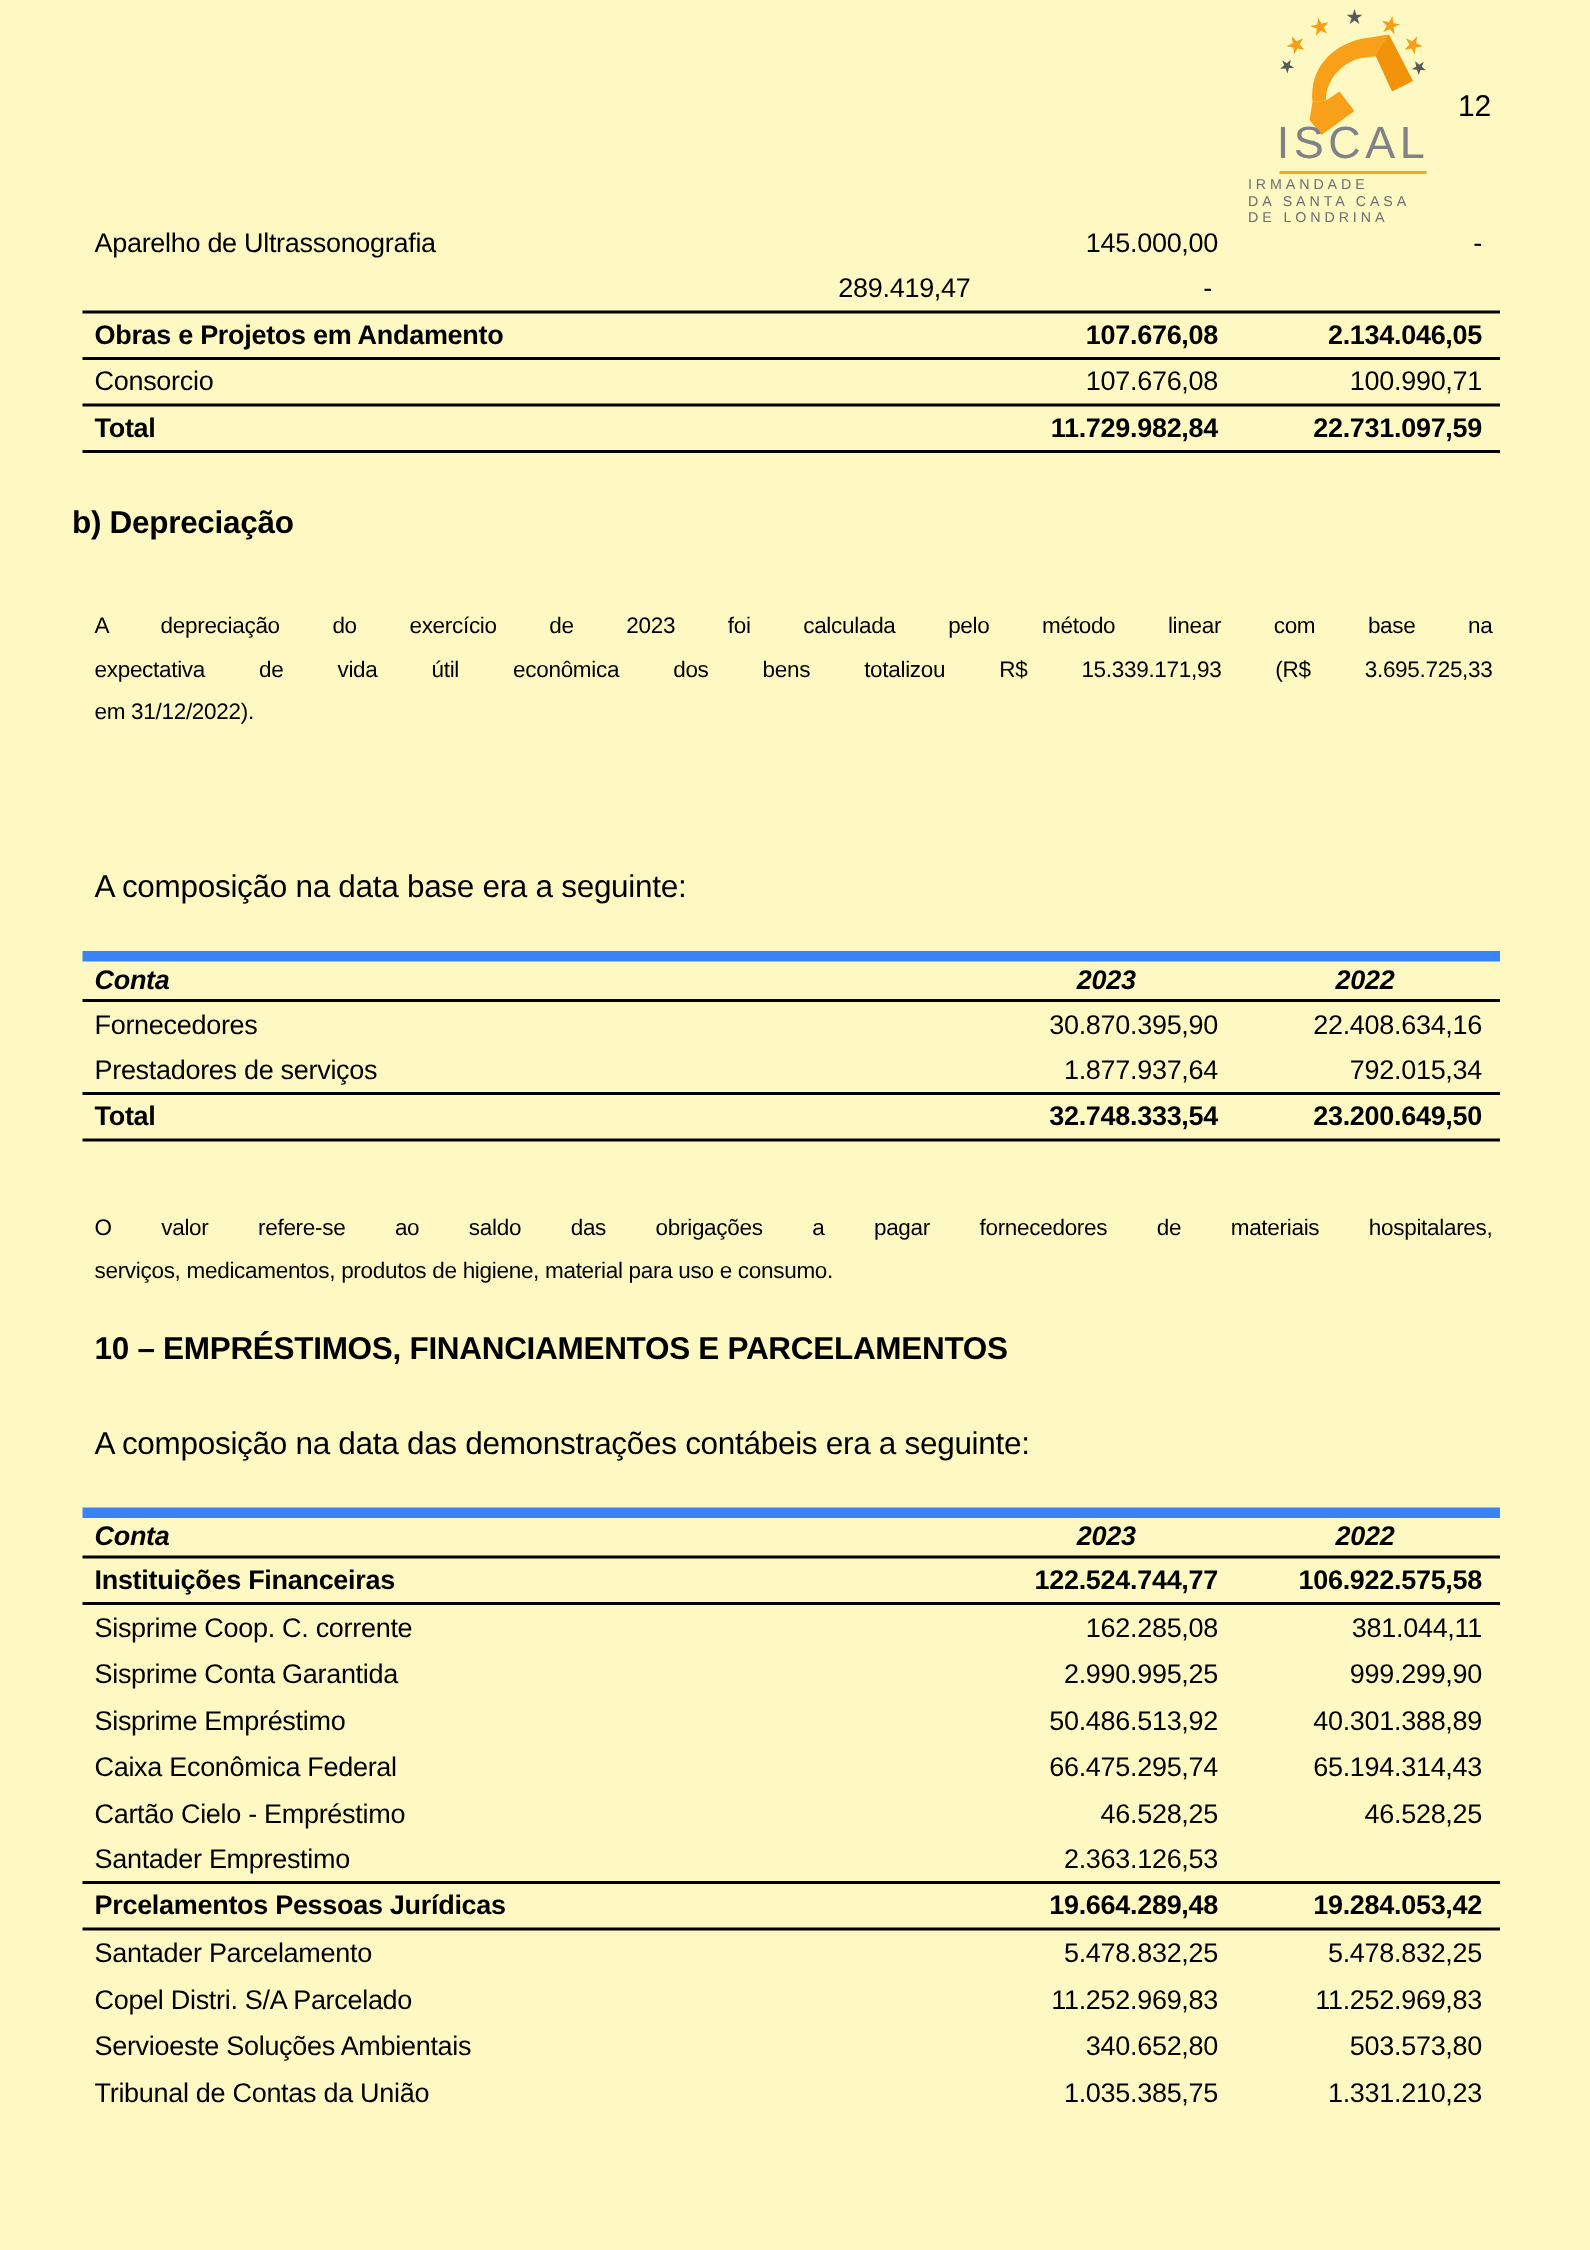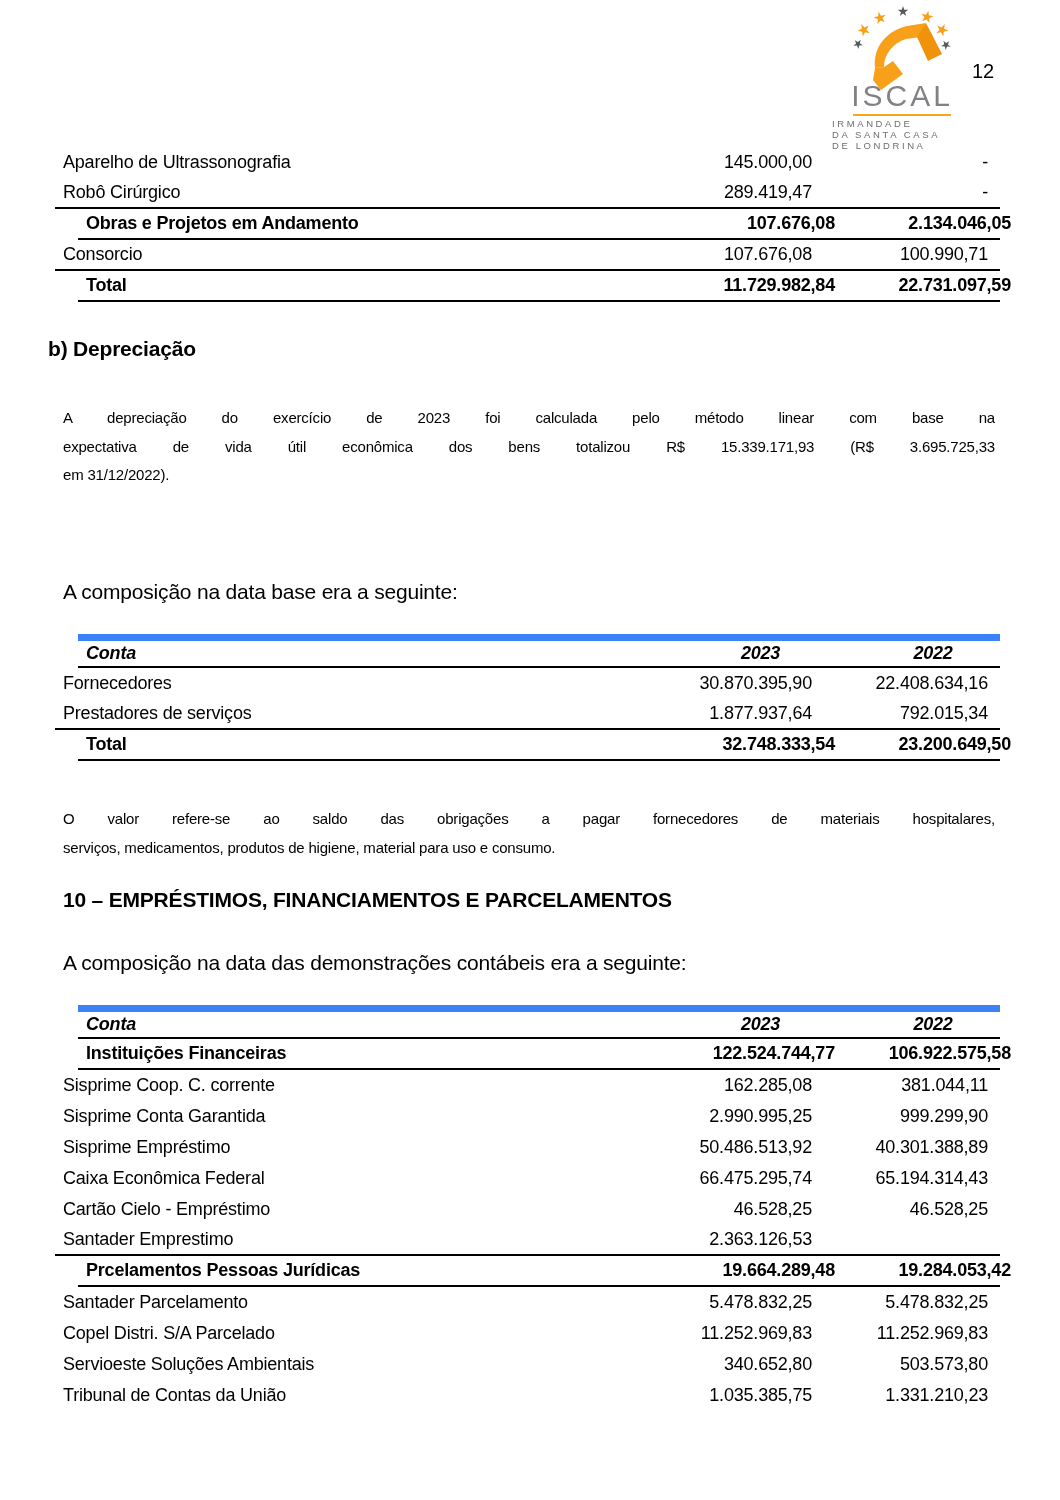--- a/index.html
+++ b/index.html
@@ -1,30 +1,30 @@
 <!DOCTYPE html>
 <html><head>
 <meta charset="utf-8">
 <style>
   html,body { margin:0; padding:0; background:#e8e8e8; }
   .page {
-    position:relative; width:1060px; height:1500px; background:#ffffff;
+    position:relative; width:1060px; height:1500px; background:#fef9c3;
     font-family:"Liberation Sans", sans-serif; color:#000;
     overflow:hidden; letter-spacing:-0.2px; margin:0 auto;
   }
 
   
   .tbl { position:absolute; left:55px; width:945px; }
   .trow {
     display:grid; grid-template-columns:600px 165px 180px;
     height:31px; align-items:center; box-sizing:border-box;
     font-size:18px; line-height:27px;
   }
   .trow.hdr { height:34px; }
-  .trow.bold { font-weight:bold;margin-left:23px; }
+  .trow.bold { font-weight:bold; }
   .trow.bb { border-bottom:2px solid #000; }
   .trow.bt { border-top:7px solid #3b82f6;font-style:italic; }
   .trow span { display:block; white-space:nowrap; overflow:hidden; }
   .c1 { padding-left:8px; }
   .c2 { text-align:right; padding-right:8px; }
   .c3 { text-align:right; padding-right:12px; }
   .hdr .c2, .hdr .c3 { text-align:center; padding:0; }
 
   
   .heading { position:absolute; font-size:21px; font-weight:bold; white-space:nowrap; }
@@ -80,21 +80,20 @@
 
   <div class="page-num">12</div>
 
   <div class="tbl" style="top:147px;">
       <div class="trow">
         <span class="c1">Aparelho de Ultrassonografia</span>
         <span class="c2">145.000,00</span>
         <span class="c3">-</span>
       </div>
       <div class="trow bb">
-        <span class="c1">Robô Cirúrgico</span>
         <span class="c2">289.419,47</span>
         <span class="c3">-</span>
       </div>
       <div class="trow bold bb">
         <span class="c1">Obras e Projetos em Andamento</span>
         <span class="c2">107.676,08</span>
         <span class="c3">2.134.046,05</span>
       </div>
       <div class="trow bb">
         <span class="c1">Consorcio</span>

